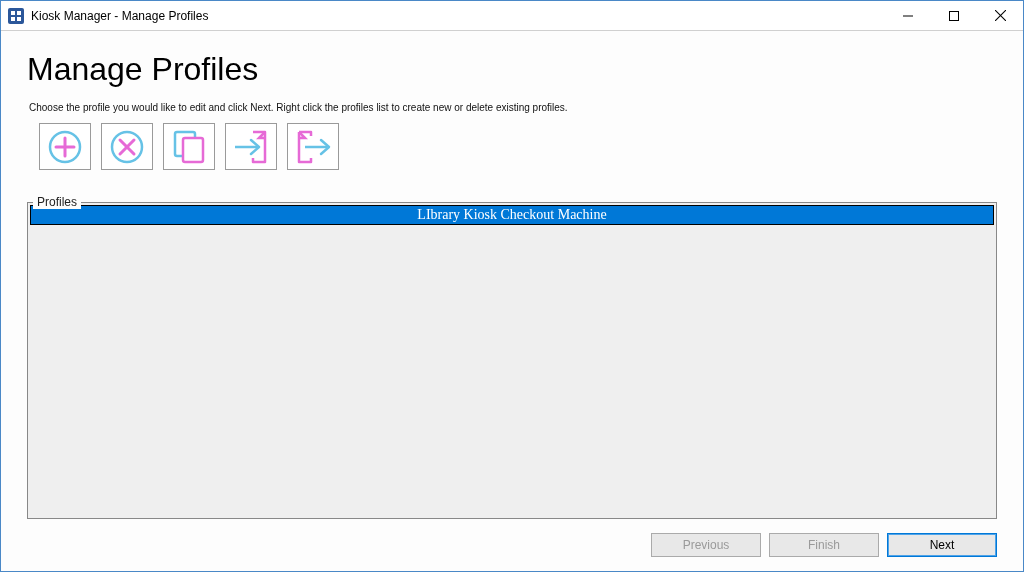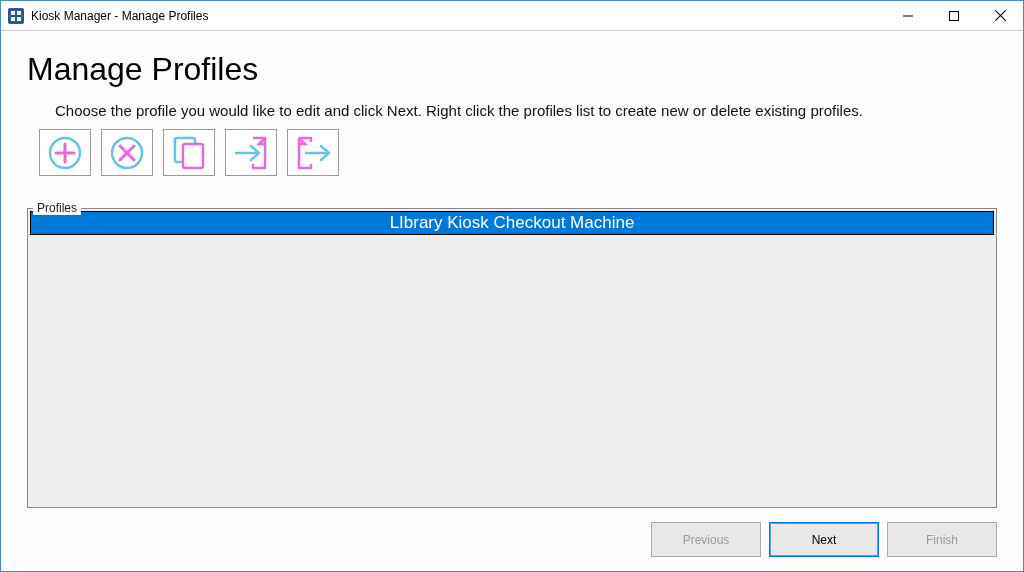--- a/index.html
+++ b/index.html
@@ -7,31 +7,31 @@
     .window { width: 1024px; height: 572px; border: 1px solid #4a88c7; display: flex; flex-direction: column; background:#7f1d1d; }
     .titlebar { height: 30px; display: flex; align-items: center; background: #fff; border-bottom: 1px solid #d0d0d0; padding-left: 6px; }
     .titlebar .app-icon { width: 18px; height: 18px; margin-right: 6px; display:flex; align-items:center; justify-content:center;}
     .titlebar .title { font-size: 12px; color: #000; flex: 0 0 auto; }
     .titlebar .spacer { flex: 1; }
     .win-controls { display: flex; height: 100%; }
     .win-btn { width: 46px; height: 100%; display:flex; align-items:center; justify-content:center; font-size: 10px; font-family: "Segoe MDL2 Assets","Segoe UI Symbol",sans-serif; cursor: default; }
     .win-btn svg { display:block; }
     .content { flex:1; padding: 20px 26px 14px 26px; display:flex; flex-direction: column; background:#fdfdfd; }
     h1.page-title { font-size: 32px; font-weight: 400; color:#000; margin-bottom: 14px; }
-    .instructions { font-size: 15px; color:#111; margin: 0 0 10px 28px; }
+    .instructions { font-size: 10px; color:#111; margin: 0 0 10px 2px; }
     .toolbar { display:flex; gap:10px; margin: 0 0 18px 12px; }
     .tool-btn { width: 52px; height: 47px; border: 1px solid #9a9a9a; background: #fff; display:flex; align-items:center; justify-content:center; cursor:default; }
     .tool-btn svg { display:block; }
     .profiles-wrap { flex:1; display:flex; flex-direction:column; margin: 0 0 0 0; position:relative;text-align:center; }
     .profiles-label { font-size: 12px; color:#222; position:relative; top:7px; left:6px; background:#fdfdfd; padding: 0 4px; width: fit-content; z-index:2;}
     .profiles-box { flex:1; border: 1px solid #888; background:#efefef; margin-top:0; padding:2px; overflow:auto; min-height: 260px; }
-    .profile-item { font-size: 17px; padding: 1px 6px; cursor:default; }
+    .profile-item { font-size: 14px; padding: 1px 6px; cursor:default;font-family:Liberation Serif, serif; }
     .profile-item.selected { background: #0078d7; color: #fff; border: 1px solid #000; }
     .footer { display:flex; justify-content:flex-end; gap:8px; padding: 14px 0 0 0; }
-    .nav-btn { width: 110px; height: 35px; font-size: 12px; background: #e8e8e8; border:1px solid #aaa; cursor:default; }
+    .nav-btn { width: 110px; height: 24px; font-size: 12px; background: #e8e8e8; border:1px solid #aaa; cursor:default; }
     .nav-btn.default { border:1px solid #0078d7; box-shadow: inset 0 0 0 1px #4fa3e8; }
     .nav-btn.disabled { color:#9a9a9a; }
   </style>
 </head>
 <body>
 
 <div class="window">
   <div class="titlebar">
     <span class="app-icon">
       <svg width="16" height="16" viewBox="0 0 16 16">
@@ -119,17 +119,17 @@
 
     <div class="profiles-wrap">
       <div class="profiles-label">Profiles</div>
       <div class="profiles-box">
         <div class="profile-item selected">LIbrary Kiosk Checkout Machine</div>
       </div>
     </div>
 
     <div class="footer">
       <button class="nav-btn disabled">Previous</button>
+      <button class="nav-btn disabled">Finish</button>
       <button class="nav-btn default">Next</button>
-      <button class="nav-btn disabled">Finish</button>
     </div>
   </div>
 </div>
 
 </body></html>

